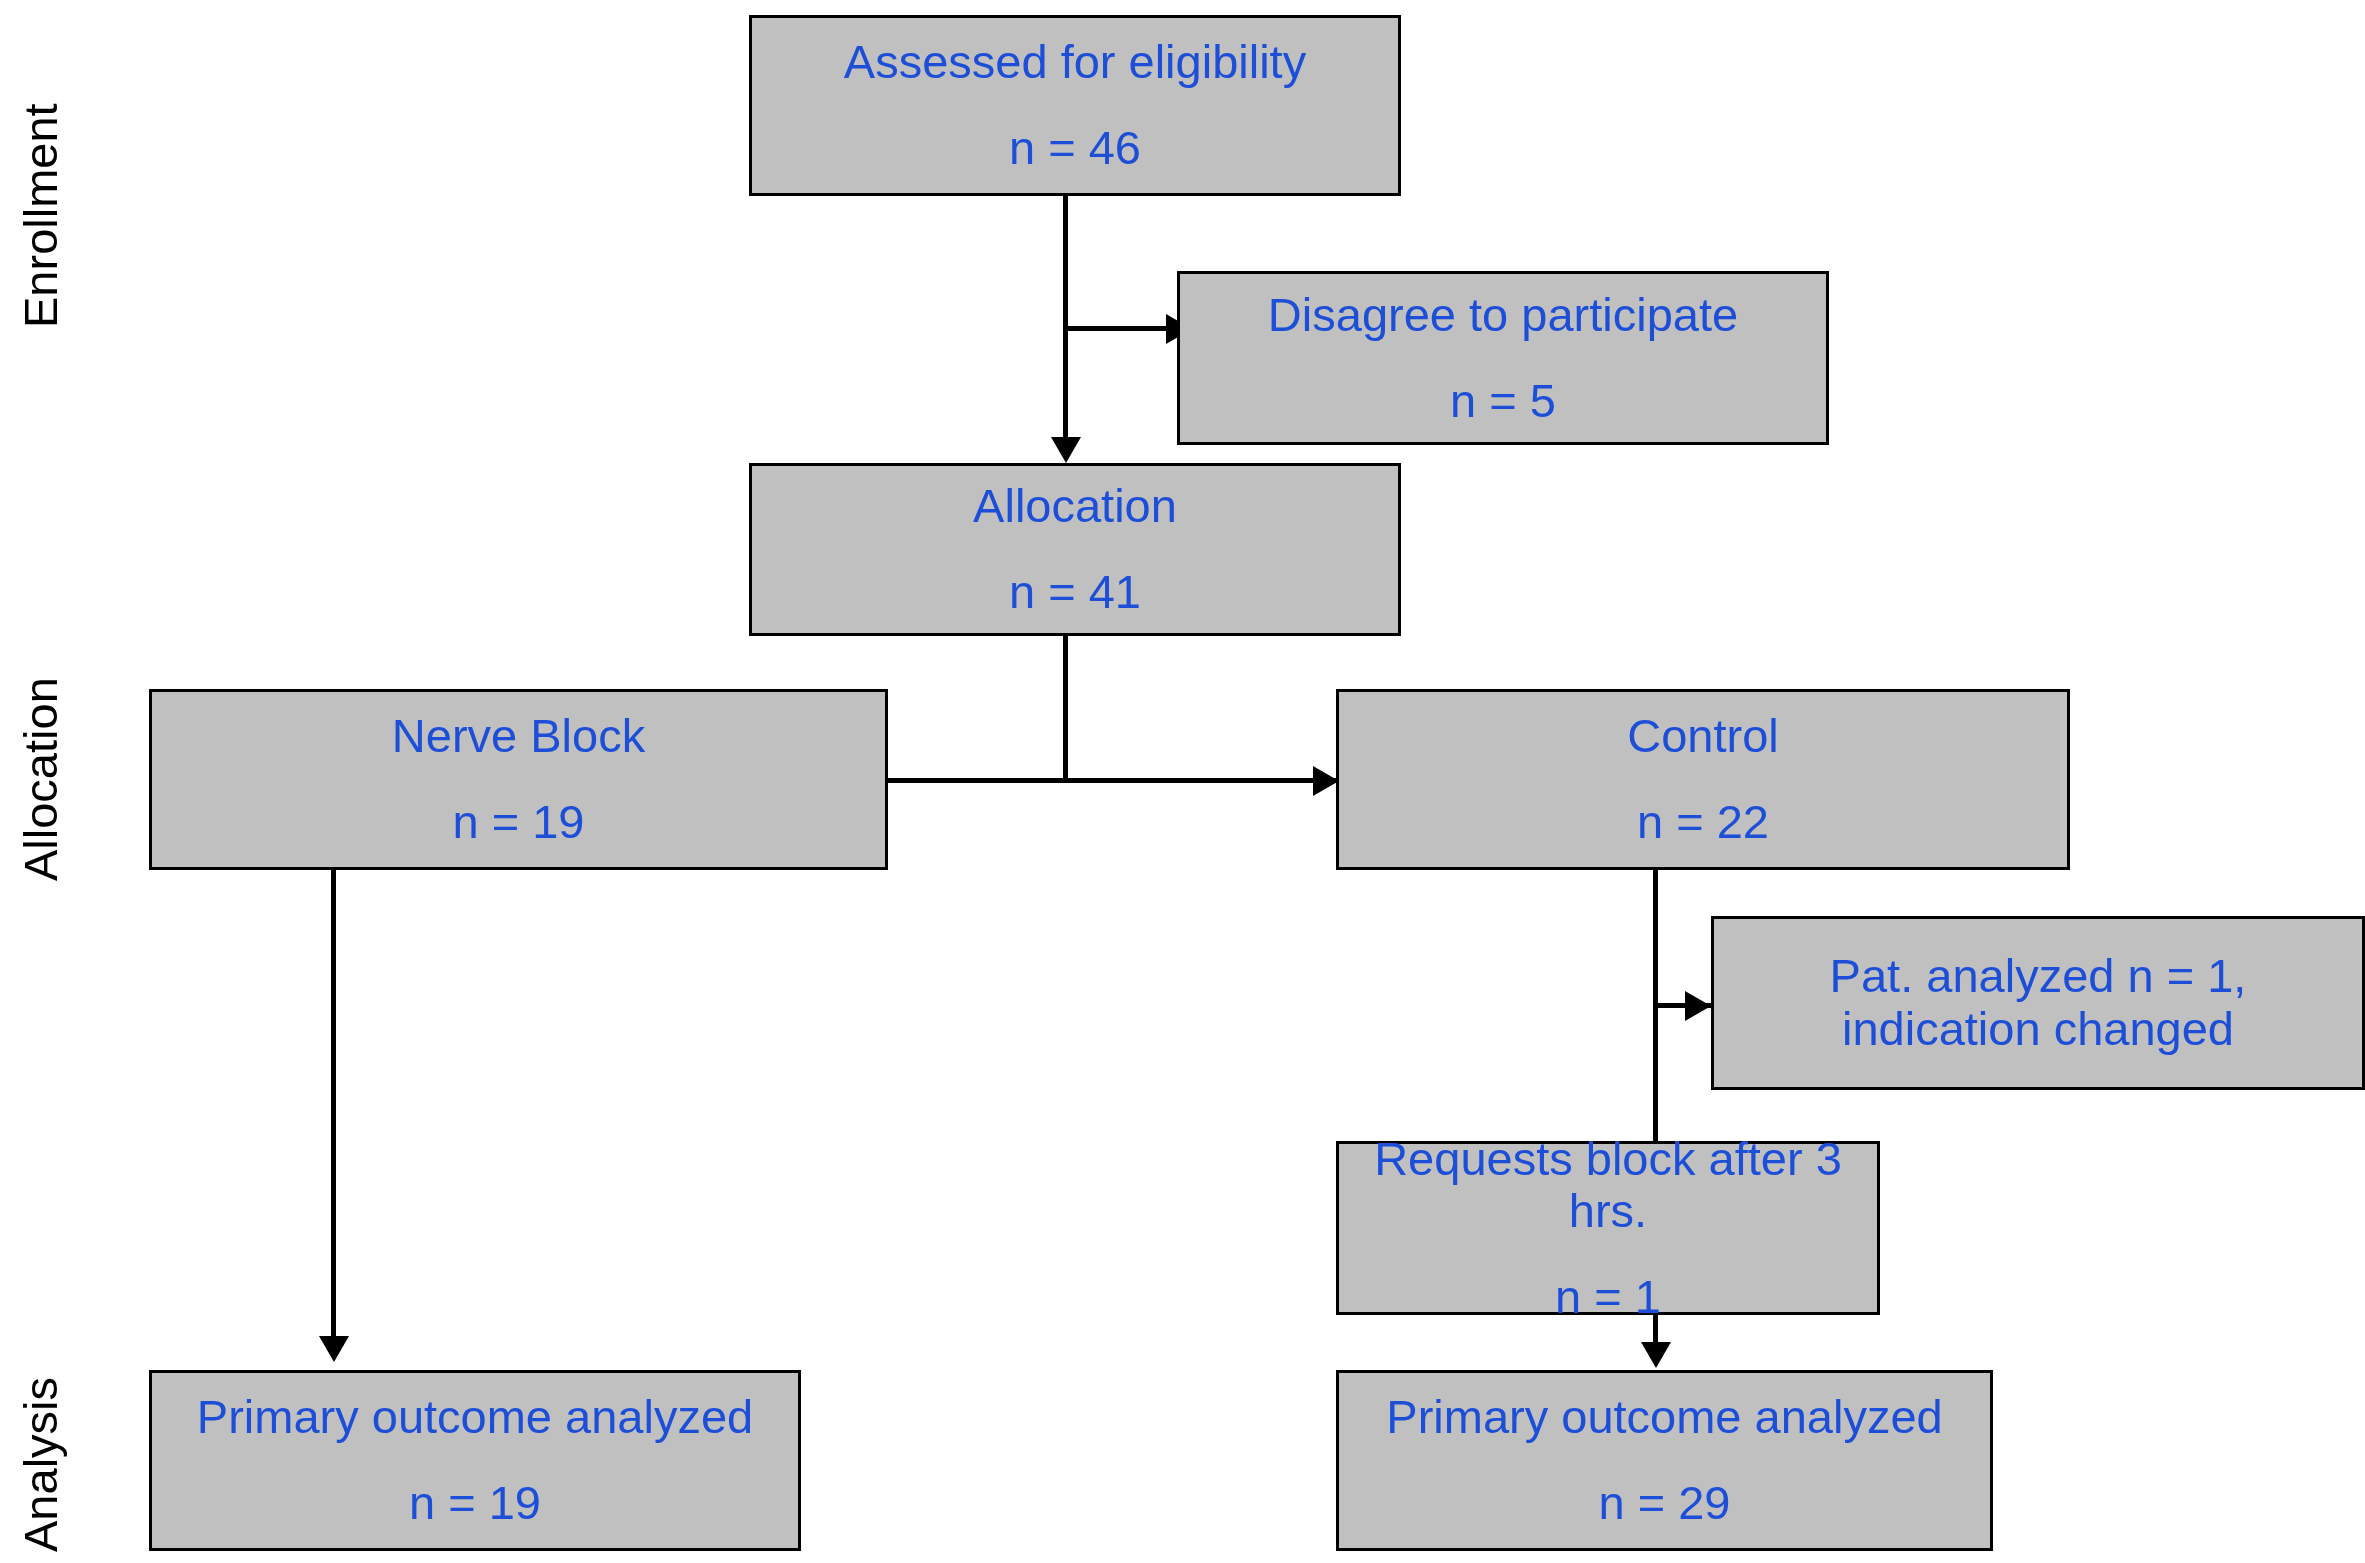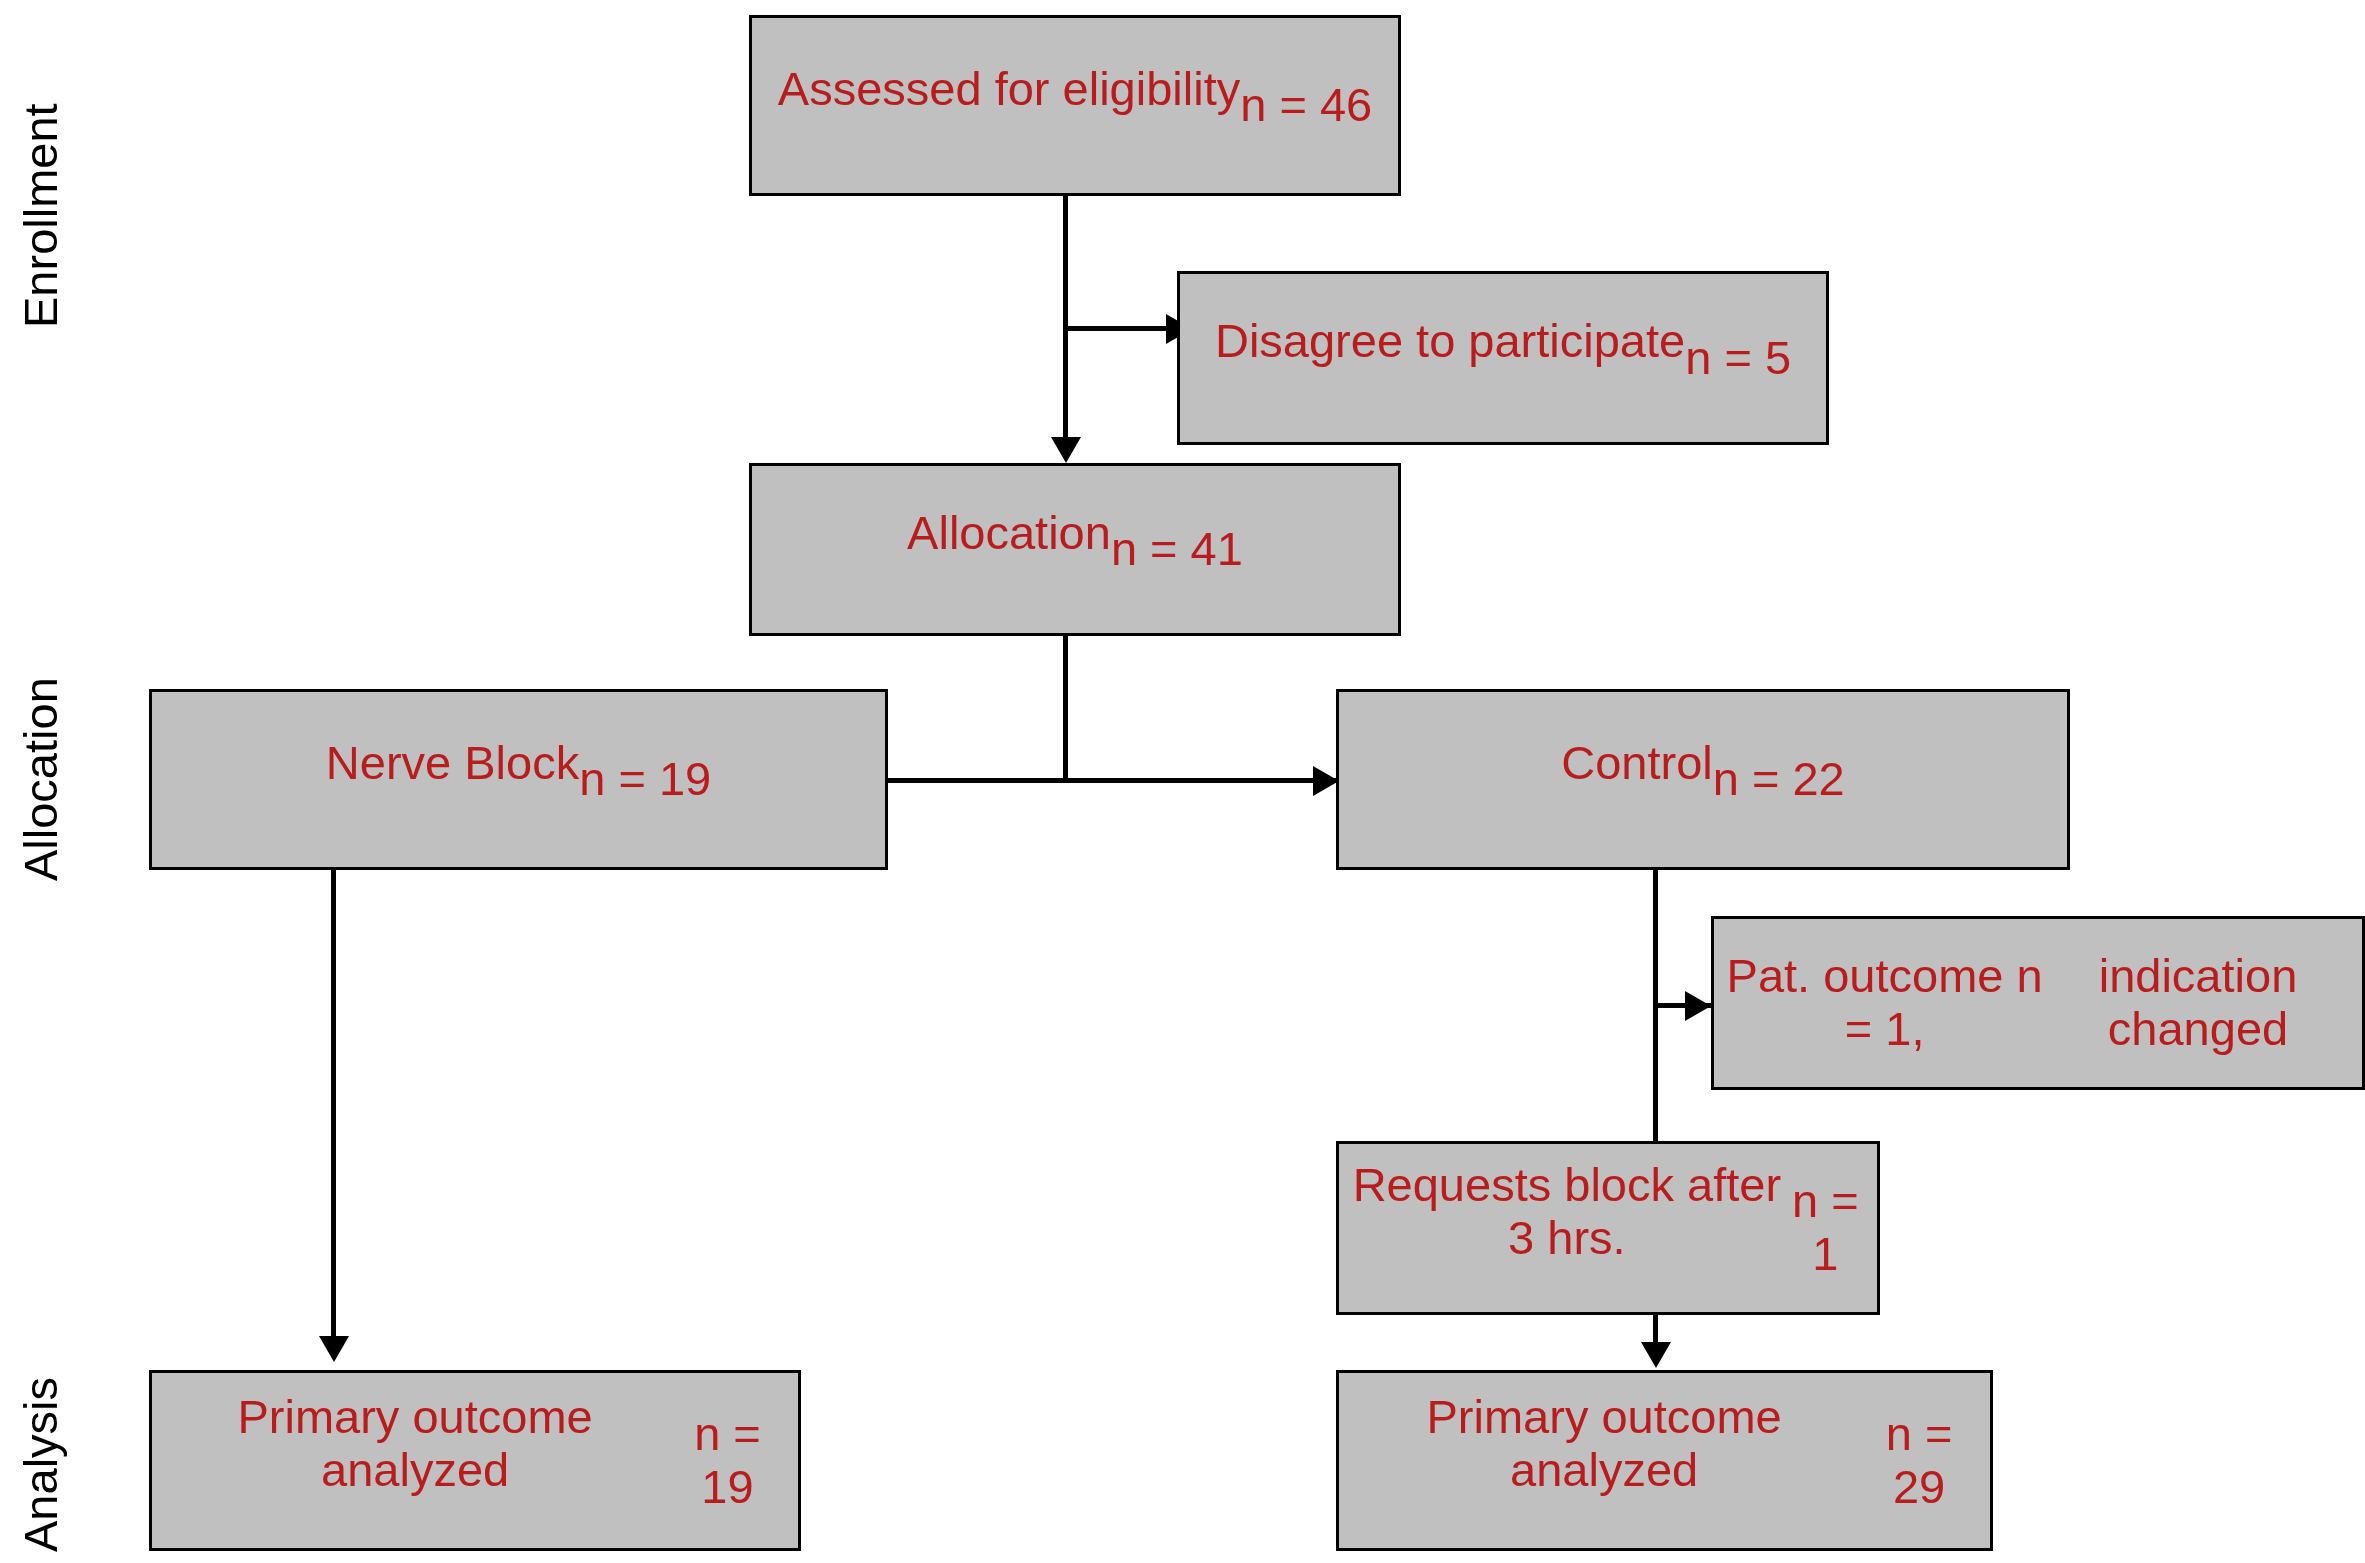--- a/index.html
+++ b/index.html
@@ -30,23 +30,24 @@
     letter-spacing: 0px;
   }
 
   
   .node {
     position: absolute;
     box-sizing: border-box;
     background: #c0c0c0;
     border: 3.8px solid #000000;
     display: flex;
+    flex-direction: column;
     align-items: center;
     justify-content: center;
-    color: #b91c1c;
+    color: #1d4ed8;
     font-size: 47px;
     line-height: 1.12;
     text-align: center;
     padding: 0 10.6px;
   }
   .node .line1 { display: block; }
   .node .line2 { display: block; }
   .node.two-line-text { justify-content: center; }
   .node.gap .line1 { margin-bottom: 33px; }
 
@@ -137,21 +138,21 @@
     <span class="line1">Nerve Block</span>
     <span class="line2">n = 19</span>
   </div>
 
   <div class="node gap" style="left:1336px; top:689px; width:734px; height:181px;">
     <span class="line1">Control</span>
     <span class="line2">n = 22</span>
   </div>
 
   <div class="node two-line-text" style="left:1711px; top:916px; width:654px; height:174px;">
-    <span class="line1">Pat. outcome n = 1,</span>
+    <span class="line1">Pat. analyzed n = 1,</span>
     <span class="line2">indication changed</span>
   </div>
 
   <div class="node gap" style="left:1336px; top:1141px; width:544px; height:174px;">
     <span class="line1">Requests block after 3 hrs.</span>
     <span class="line2">n = 1</span>
   </div>
 
   <div class="node gap" style="left:149px; top:1370px; width:652px; height:181px;">
     <span class="line1">Primary outcome analyzed</span>

